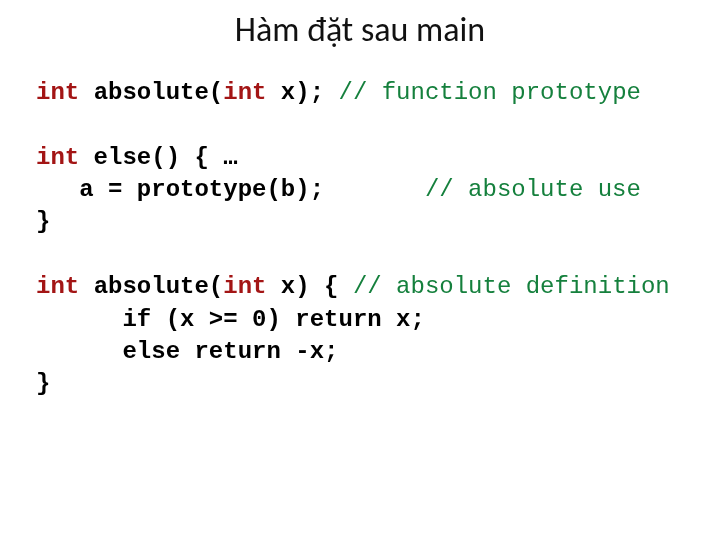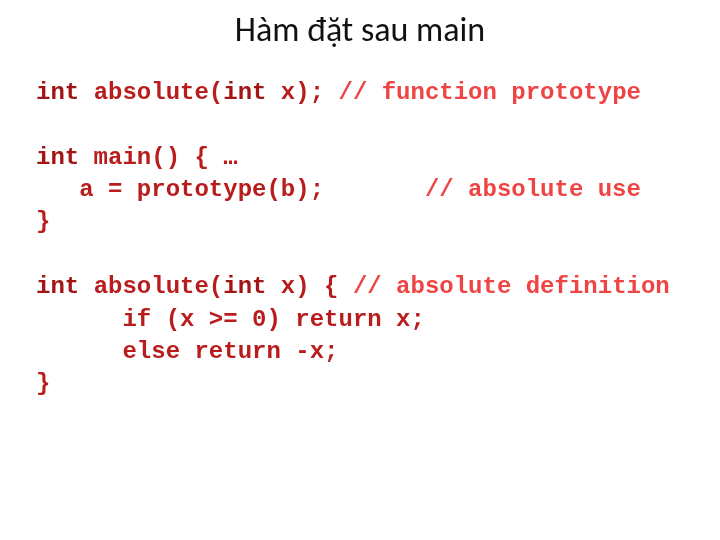--- a/index.html
+++ b/index.html
@@ -27,34 +27,34 @@
   }
   .codeblock {
     font-family: "Courier New", Courier, monospace;
     font-size: 24px;
     line-height: 1.35;
     white-space: pre;
     color: #000;
     font-weight: bold;
   }
   .kw { color: #a31515; }
-  .cm  { color: #ef4444; font-weight: bold;}    
-  .plain { color:#b91c1c; }     
+  .cm  { color: #15803d; font-weight: normal;}    
+  .plain { color:#000000; }     
 </style>
 </head>
 <body>
 
 <div class="slide">
   <h1 class="title">
     <span>Hàm đặt sau main</span><br>
   </h1>
 
   <div class="codeblock"><span class="kw">int</span><span class="plain"> </span><span class="plain">absolute</span><span class="plain">(</span><span class="kw">int</span><span class="plain"> x);</span><span class="cm"> // function prototype</span>
 
-<span class="kw">int</span><span class="plain"> main() { …</span>
+<span class="kw">int</span><span class="plain"> else() { …</span>
 <span class="plain">   a = </span><span class="plain">prototype(b);</span><span class="plain">       </span><span class="cm">// absolute use</span>
 <span class="plain">}</span>
 
 <span class="kw">int</span><span class="plain"> </span><span class="plain">absolute</span><span class="plain">(</span><span class="kw">int</span><span class="plain"> x) { </span><span class="cm">// absolute definition</span>
 <span class="plain">      </span><span class="plain">if</span><span class="plain"> (x &gt;= 0) </span><span class="plain">return</span><span class="plain"> x;</span>
 <span class="plain">      </span><span class="plain">else</span><span class="plain"> </span><span class="plain">return</span><span class="plain"> -x;</span>
 <span class="plain">}</span></div>
 </div>
 
 </body></html>

